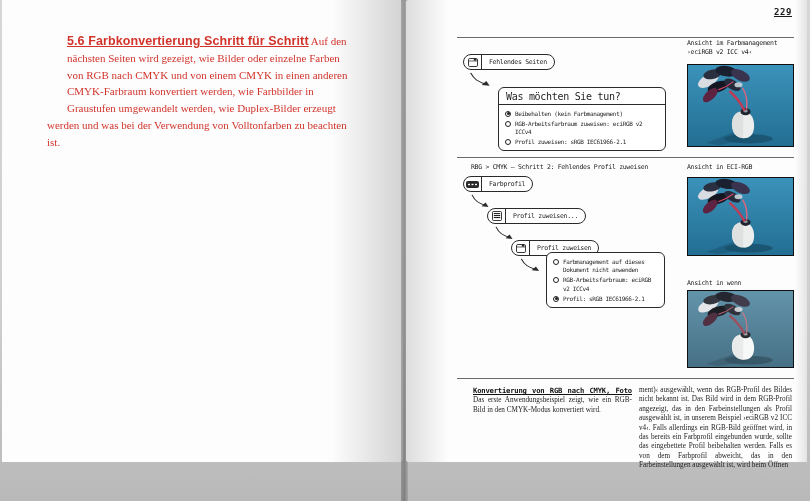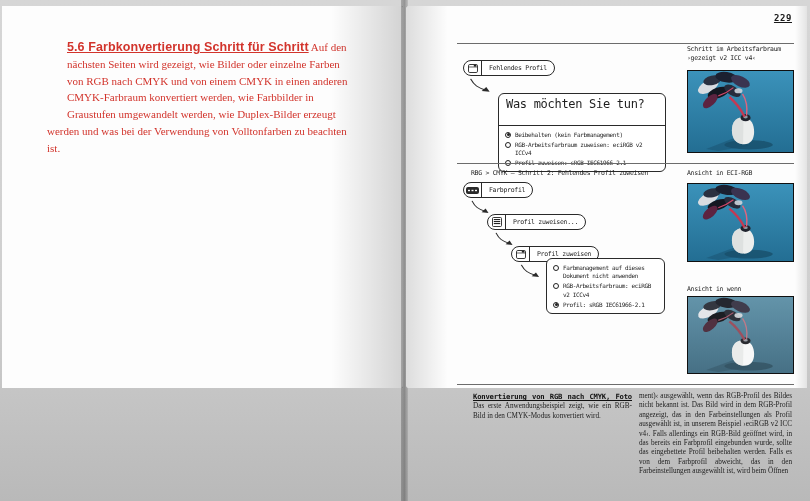--- a/index.html
+++ b/index.html
@@ -1,19 +1,19 @@
 <!DOCTYPE html>
 <html style="--accent_red: #d2342c; --photo_teal: #2e81a8; --ink: #1e1e1e;"><head>
 <meta charset="utf-8">
 <style>
   html,body{margin:0;padding:0;background:#9e9e9e;}
   .stage{position:relative;width:810px;height:501px;overflow:hidden;
          background:linear-gradient(180deg,#d6d6d6 0%,#cfcfcf 60%,#b9b9b9 100%);
          font-family:"Liberation Serif",serif;}
-  .page{position:absolute;top:6px;height:382px;background:#fdfdfd;}
+  .page{position:absolute;top:0;height:462px;background:#fdfdfd;}
   .page-left{left:2px;width:401px;border-radius:0 2px 2px 0;}
   .page-left .edge{position:absolute;right:0;top:0;bottom:0;width:72px;pointer-events:none;
          background:linear-gradient(to right,rgba(0,0,0,0),rgba(0,0,0,0.17));}
   .page-right{left:406px;width:401px;border-radius:2px 0 0 2px;}
   .page-right .edgeL{position:absolute;left:0;top:0;bottom:0;width:42px;pointer-events:none;
          background:linear-gradient(to right,rgba(0,0,0,0.13),rgba(0,0,0,0));}
   .page-right .edgeR{position:absolute;right:0;top:0;bottom:0;width:12px;pointer-events:none;
          background:linear-gradient(to right,rgba(0,0,0,0),rgba(0,0,0,0.10));}
   .spine{position:absolute;left:401px;top:0;width:7px;height:501px;pointer-events:none;
          background:linear-gradient(to right,rgba(0,0,0,0.22),rgba(0,0,0,0.30) 50%,rgba(0,0,0,0.10));}
@@ -34,21 +34,21 @@
 
   .mbox{position:absolute;display:flex;align-items:stretch;height:16px;background:#fff;
         border:1px solid #2a2a2a;border-radius:8px;box-sizing:border-box;}
   .mbox .ic{display:flex;align-items:center;justify-content:center;width:17px;
         border-right:1px solid #2a2a2a;}
   .mbox .lb{display:flex;align-items:center;padding:0 7px;font-size:6.5px;
         letter-spacing:-0.3px;white-space:nowrap;color:#1e1e1e;}
 
   .dialog{position:absolute;background:#fff;border:1px solid #2a2a2a;border-radius:6px;
         box-sizing:border-box;}
-  .dialog .hd{padding:3px 7px 14px;font-size:12px;letter-spacing:-0.3px;color:#1e1e1e;
+  .dialog .hd{padding:3px 7px 2px;font-size:10px;letter-spacing:-0.3px;color:#1e1e1e;
         border-bottom:1px solid #2a2a2a;}
   .dialog .opts{padding:3px 6px 2px;}
   .opt{display:flex;gap:4px;margin:1.5px 0;font-size:6px;letter-spacing:-0.35px;
         line-height:8.6px;color:#1e1e1e;}
   .radio{width:6px;height:6px;border:1px solid #222;border-radius:50%;flex:none;
         margin-top:1px;position:relative;box-sizing:border-box;}
   .radio.selected::after{content:"";position:absolute;inset:0.5px;background:#222;border-radius:50%;}
   .opt .olbl{flex:1;}
 
   .arrow{position:absolute;}
@@ -126,21 +126,21 @@
 
 
     <div class="mbox" style="left:57px;top:54px">
       <span class="ic">
         <svg width="10" height="9" viewBox="0 0 10 9">
             <rect x="0.5" y="0.5" width="9" height="8" rx="1.3" fill="none" stroke="#222" stroke-width="0.9"></rect>
             <line x1="0.8" y1="3" x2="9.2" y2="3" stroke="#222" stroke-width="0.7"></line>
             <rect x="5.8" y="1" width="2.6" height="1.6" fill="#222"></rect>
           </svg>
       </span>
-      <span class="lb">Fehlendes Profil</span>
+      <span class="lb">Fehlendes Seiten</span>
     </div>
 
     <svg class="arrow" style="left:60px;top:72px" width="30" height="16">
         <use href="#sym-arrow" width="30" height="16"></use>
       </svg>
 
     <div class="dialog" style="left:92px;top:87px;width:168px">
       <div class="hd">Was möchten Sie tun?</div>
       <div class="opts">
         <div class="opt">
@@ -152,22 +152,22 @@
           <span class="olbl">RGB-Arbeitsfarbraum zuweisen: eciRGB v2 ICCv4</span>
         </div>
         <div class="opt">
           <span class="radio"></span>
           <span class="olbl">Profil zuweisen: sRGB IEC61966-2.1</span>
         </div>
       </div>
     </div>
 
     <div class="viewlabel" style="left:281px;top:39px">
-      <div>Schritt im Arbeitsfarbraum</div>
-      <div>›gezeigt v2 ICC v4‹</div>
+      <div>Ansicht im Farbmanagement</div>
+      <div>›eciRGB v2 ICC v4‹</div>
     </div>
     <div class="photo" style="left:281px;top:64px;height:81px">
       <svg viewBox="0 0 104 78" preserveAspectRatio="none">
           <use href="#sym-photo"></use>
         </svg>
     </div>
 
     <div class="rule" style="top:157px"></div>
 
     <div class="dlabel" style="left:65px;top:163px">RBG &gt; CMYK – Schritt 2: Fehlendes Profil zuweisen</div>

